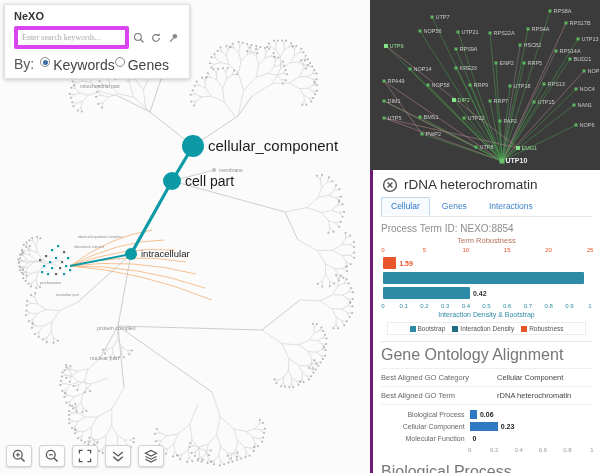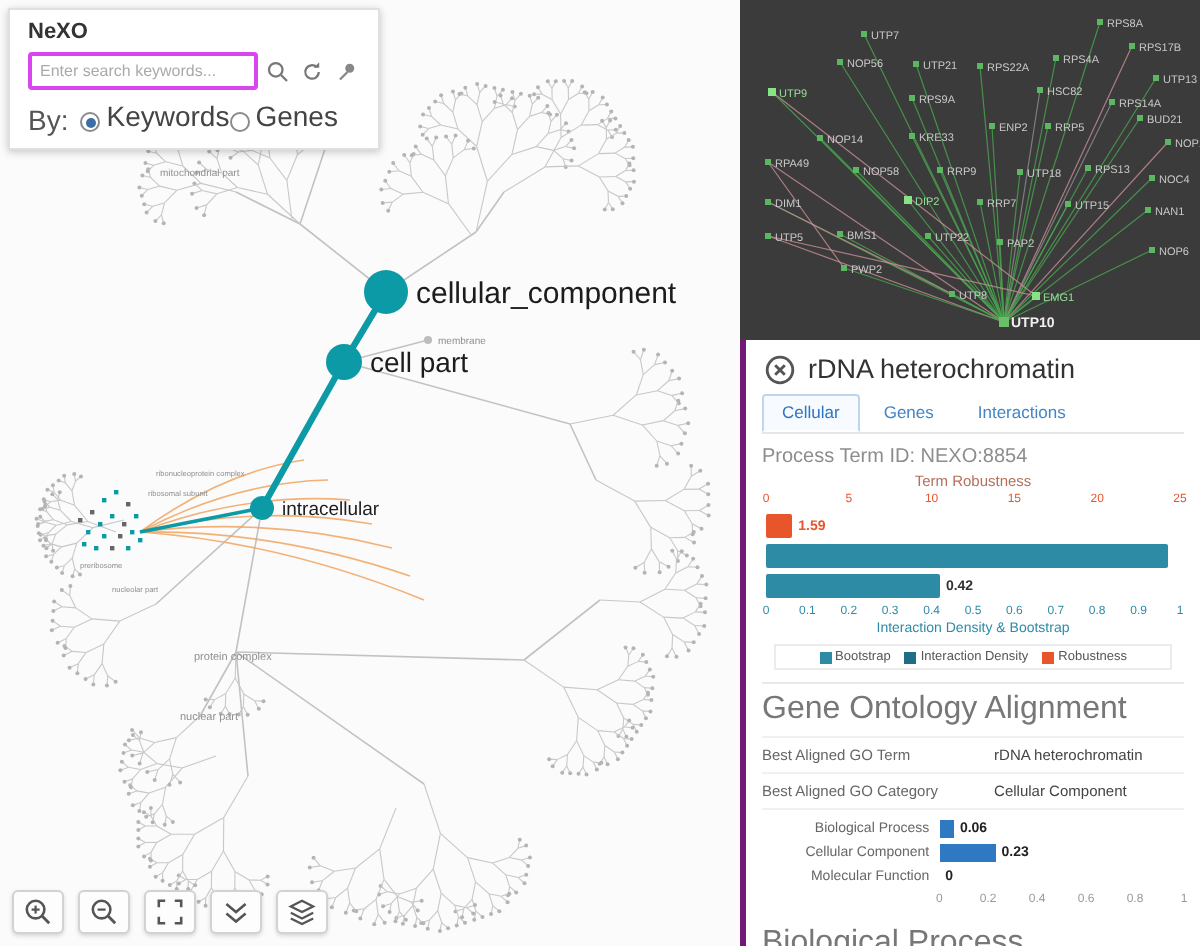--- a/index.html
+++ b/index.html
@@ -8,26 +8,26 @@
 
   
   #tree-panel{position:absolute;left:0;top:0;width:370px;height:473px;background:#fbfbfb;}
   #tree-svg{position:absolute;left:0;top:0;}
 
   
   #search-card{position:absolute;left:4px;top:4px;width:186px;background:#fff;
     border:1px solid #e0e0e0;box-shadow:0 1px 4px rgba(0,0,0,.22);padding:5px 9px;box-sizing:border-box;}
   .sc-title{font-size:11px;font-weight:bold;color:#333;margin-bottom:4px;}
   .sc-row{display:flex;align-items:center;gap:3px;}
-  #search-input{flex:1;min-width:0;font-size:8px;padding:3px 4px;border:2px solid #d946ef;border-radius:2px;color:#444;
-    font-family:Liberation Sans, sans-serif;}
+  #search-input{flex:1;min-width:0;font-size:8px;padding:3px 4px;border:4px solid #d946ef;border-radius:2px;color:#444;
+    font-family:Liberation Serif, serif;}
   #search-input::placeholder{color:#aaa;}
   .sc-ic{width:14px;height:14px;display:inline-flex;align-items:center;justify-content:center;cursor:pointer;}
   .sc-by{display:flex;align-items:center;gap:6px;margin-top:5px;font-size:14px;color:#555;}
-  .radio-opt{display:inline-flex;align-items:flex-end;gap:3px;cursor:pointer;color:#444;}
+  .radio-opt{display:inline-flex;align-items:flex-start;gap:3px;cursor:pointer;color:#444;}
   .radio{width:8px;height:8px;border:1px solid #8a8a8a;border-radius:50%;display:inline-block;position:relative;background:#fff;}
   .radio.sel::after{content:"";position:absolute;left:1.5px;top:1.5px;width:5px;height:5px;border-radius:50%;background:#3b6ea5;}
 
   
   #toolbar{position:absolute;left:6px;bottom:6px;display:flex;gap:7px;}
   .tb-btn{width:26px;height:22px;background:#fdfdfd;border:1px solid #d2d2d2;border-radius:3px;
     box-shadow:0 1px 2px rgba(0,0,0,.15);display:flex;align-items:center;justify-content:center;cursor:pointer;padding:0;}
   .tb-btn svg{display:block;}
 
   
@@ -1555,26 +1555,26 @@
             </div>
           </div>
       </div>
 
       <hr class="divider">
 
       <h3 class="section-title">Gene Ontology Alignment</h3>
       <table class="go-table">
         <tbody>
           <tr>
+            <td class="go-key">Best Aligned GO Category</td>
+            <td class="go-val">Cellular Component</td>
+          </tr>
+          <tr>
             <td class="go-key">Best Aligned GO Term</td>
             <td class="go-val">rDNA heterochromatin</td>
-          </tr>
-          <tr>
-            <td class="go-key">Best Aligned GO Category</td>
-            <td class="go-val">Cellular Component</td>
           </tr>
         </tbody>
       </table>
 
       <div id="go-chart">
           <div class="go-row">
             <div class="go-cat">Biological Process</div>
             <div class="go-area">
               <div class="go-bar" style="width: 6%; background: rgb(47, 120, 194);"></div>
               <div class="go-num">0.06</div>

